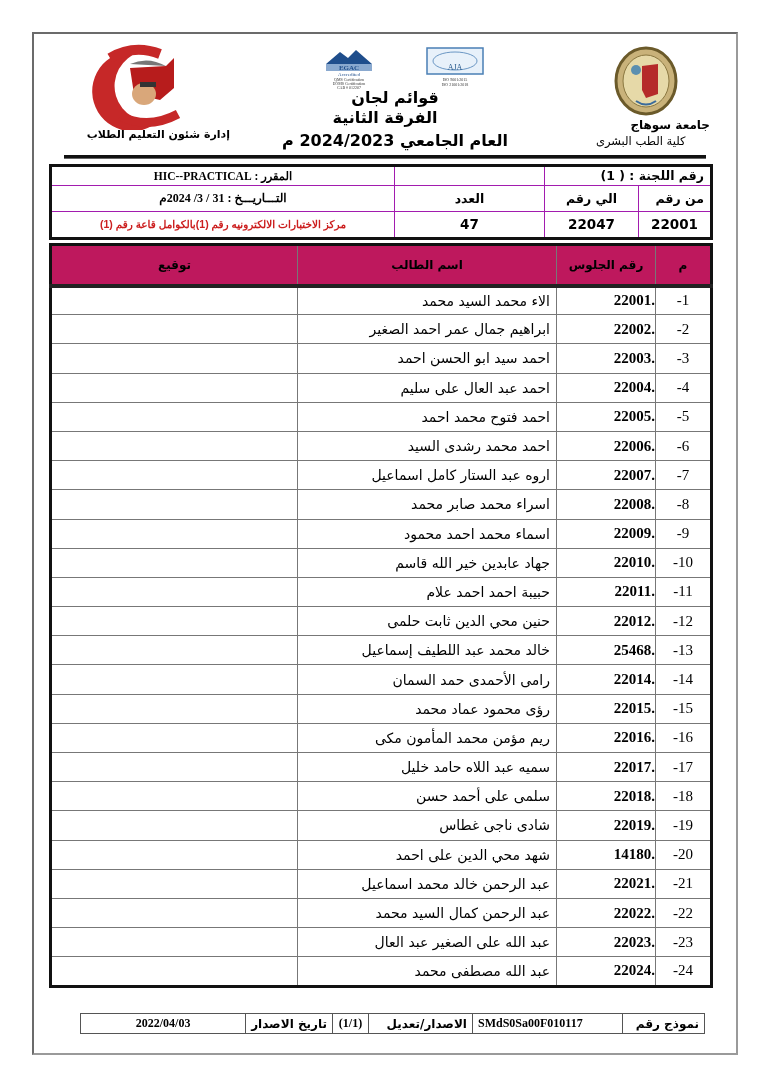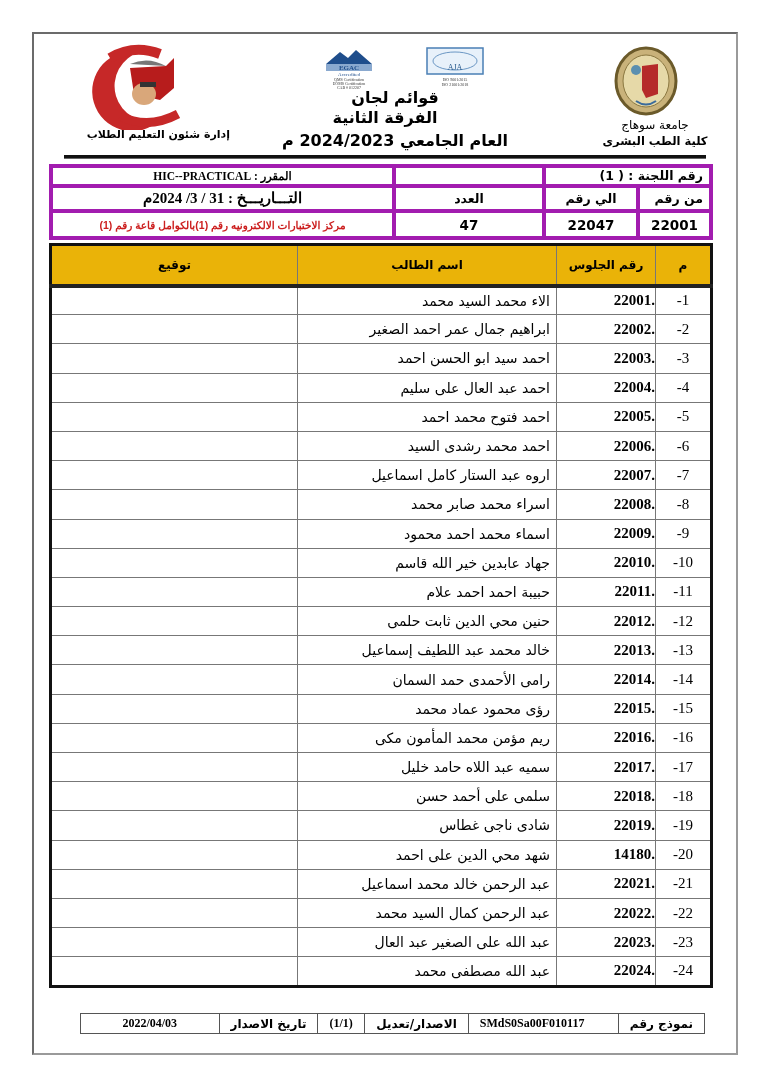--- a/index.html
+++ b/index.html
@@ -9,68 +9,68 @@
   .page-frame {
     position: absolute; left: 32px; top: 32px; width: 706px; height: 1023px;
     border: 2px solid #6b6b6b; border-right-color: #9a9a9a; border-bottom-color: #9a9a9a;
   }
 
   
   .logo-right { position: absolute; left: 606px; top: 46px; width: 80px; height: 70px; }
   .logo-left { position: absolute; left: 70px; top: 44px; width: 128px; height: 86px; }
   .accred { position: absolute; left: 306px; top: 46px; width: 180px; height: 43px; }
 
-  .univ-name { position: absolute; left: 600px; top: 117px; width: 110px; text-align: center;
-    font-family: "DejaVu Sans", sans-serif; font-weight: normal; font-size: 12px; direction: rtl; line-height: 16px; }
-  .faculty-name { position: absolute; left: 596px; top: 133px; width: 118px; text-align: center;
-    font-family: "DejaVu Sans", sans-serif; font-weight: bold; font-size: 11.5px; direction: rtl; line-height: 16px; }
+  .univ-name { position: absolute; left: 600px; top: 117px; width: 110px; 
+    font-family: "DejaVu Sans", sans-serif; font-weight: bold; font-size: 12px; direction: rtl; line-height: 16px; }
+  .faculty-name { position: absolute; left: 596px; top: 133px; width: 118px; text-align: left;
+    font-family: "DejaVu Sans", sans-serif; font-weight: normal; font-size: 11.5px; direction: rtl; line-height: 16px; }
   .dept-name { position: absolute; left: 80px; top: 128px; width: 150px; text-align: right;
     font-family: "DejaVu Sans", sans-serif; font-weight: bold; font-size: 11px; direction: rtl; }
 
   .title-1, .title-2, .title-3 { position: absolute; text-align: center; direction: rtl;
     font-family: "DejaVu Sans", sans-serif; font-weight: bold; }
   .title-1 { left: 330px; top: 88px; width: 130px; font-size: 16px; }
   .title-2 { left: 300px; top: 108px; width: 170px; font-size: 16px; }
   .title-3 { left: 270px; top: 131px; width: 250px; font-size: 16px; }
 
   .header-rule { position: absolute; left: 64px; top: 155px; width: 642px; height: 4px;
     border-top: 3px solid #111; border-bottom: 1px solid #666; }
 
   
   .info-table { position: absolute; left: 49px; top: 164px; width: 664px; height: 76px;
     border: 3px solid #111; border-collapse: collapse; direction: rtl; }
-  .info-table td { border: 4px solid #a21caf; vertical-align: middle; padding: 0 6px; }
+  .info-table td { border: 1px solid #a21caf; vertical-align: middle; padding: 0 6px; }
   .info-table .r1 td { height: 19px; }
   .info-table .r2 td { height: 25px; }
   .info-table .r3 td { height: 26px; }
   .lbl { font-family: "DejaVu Sans", sans-serif; font-weight: bold; font-size: 12.5px; }
   .red { color: #000000; font-family: "DejaVu Sans", sans-serif; font-weight: bold; font-size: 13.5px; }
   .red-sm { color: #cc1f1f; font-family: Liberation Sans, sans-serif; font-weight: bold; font-size: 10.5px; }
   .course { font-family: "Liberation Serif", serif; font-weight: bold; font-size: 11.5px; text-align: center; }
-  .exam-date { font-family: "Liberation Serif", serif; font-weight: bold; font-size: 15px; text-align: center; }
+  .exam-date { font-family: "Liberation Serif", serif; font-weight: bold; font-size: 12px; text-align: center; }
   .center { text-align: center; }
 
   
   .main-table { position: absolute; left: 49px; top: 243px; width: 664px;
     border: 3px solid #111; border-collapse: collapse; direction: rtl; }
-  .main-table th { background: #eab308; height: 41px; border: 1px solid #777; border-bottom: 4px solid #222;
+  .main-table th { background: #be185d; height: 41px; border: 1px solid #777; border-bottom: 4px solid #222;
     font-family: "DejaVu Sans", sans-serif; font-weight: bold; font-size: 12px; text-align: center; }
   .main-table td { height: 29.2px; border: 1px solid #777; }
   .col-num { width: 56px; }
   .col-seat { width: 99px; }
   .col-name { width: 259px; }
   .col-sign { width: auto; }
   .c-num { font-family: "Liberation Serif", serif; font-size: 15px; text-align: center; direction: ltr; }
   .c-seat { font-family: "Liberation Serif", serif; font-weight: bold; font-size: 15px; text-align: right; direction: ltr; }
   .c-name { font-family: "DejaVu Sans", sans-serif; font-size: 14px; text-align: right; padding-right: 6px; }
 
   
   .footer-table { position: absolute; left: 80px; top: 1013px; width: 625px; height: 21px;
     border: 1px solid #555; border-collapse: collapse; direction: rtl; }
-  .footer-table td { border: 1px solid #555; padding: 0 11px; font-size: 12px; white-space: nowrap; }
+  .footer-table td { border: 1px solid #555; padding: 0 5px; font-size: 12px; white-space: nowrap; }
   .f-lbl { font-family: "DejaVu Sans", sans-serif; font-weight: bold; font-size: 10.5px; }
   .f-val { font-family: "Liberation Serif", serif; font-weight: bold; font-size: 12.5px; }
 </style>
 </head>
 <body>
 
 <div class="page-frame"></div>
 
 <svg class="logo-right" viewBox="0 0 80 70">
   <ellipse cx="40" cy="35" rx="30" ry="33" fill="#c9b27a" stroke="#6b5a2a" stroke-width="3"></ellipse>
@@ -227,21 +227,21 @@
         <td class="c-sign"></td>
       </tr>
       <tr>
         <td class="c-num">-12</td>
         <td class="c-seat">22012.</td>
         <td class="c-name">حنين محي الدين ثابت حلمى</td>
         <td class="c-sign"></td>
       </tr>
       <tr>
         <td class="c-num">-13</td>
-        <td class="c-seat">22013.</td>
+        <td class="c-seat">25468.</td>
         <td class="c-name">خالد محمد عبد اللطيف إسماعيل</td>
         <td class="c-sign"></td>
       </tr>
       <tr>
         <td class="c-num">-14</td>
         <td class="c-seat">22014.</td>
         <td class="c-name">رامى الأحمدى حمد السمان</td>
         <td class="c-sign"></td>
       </tr>
       <tr>

